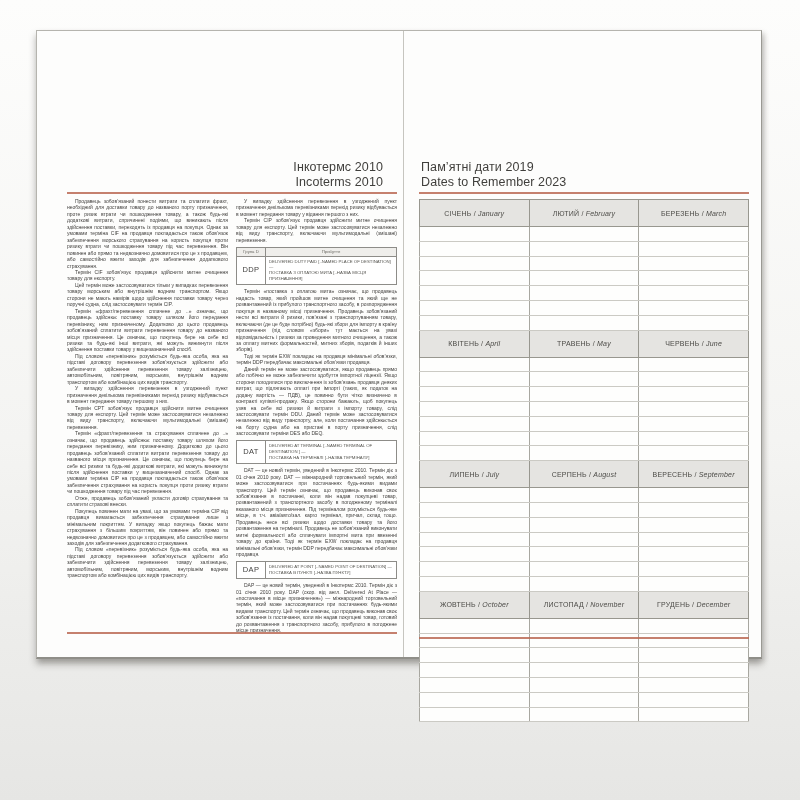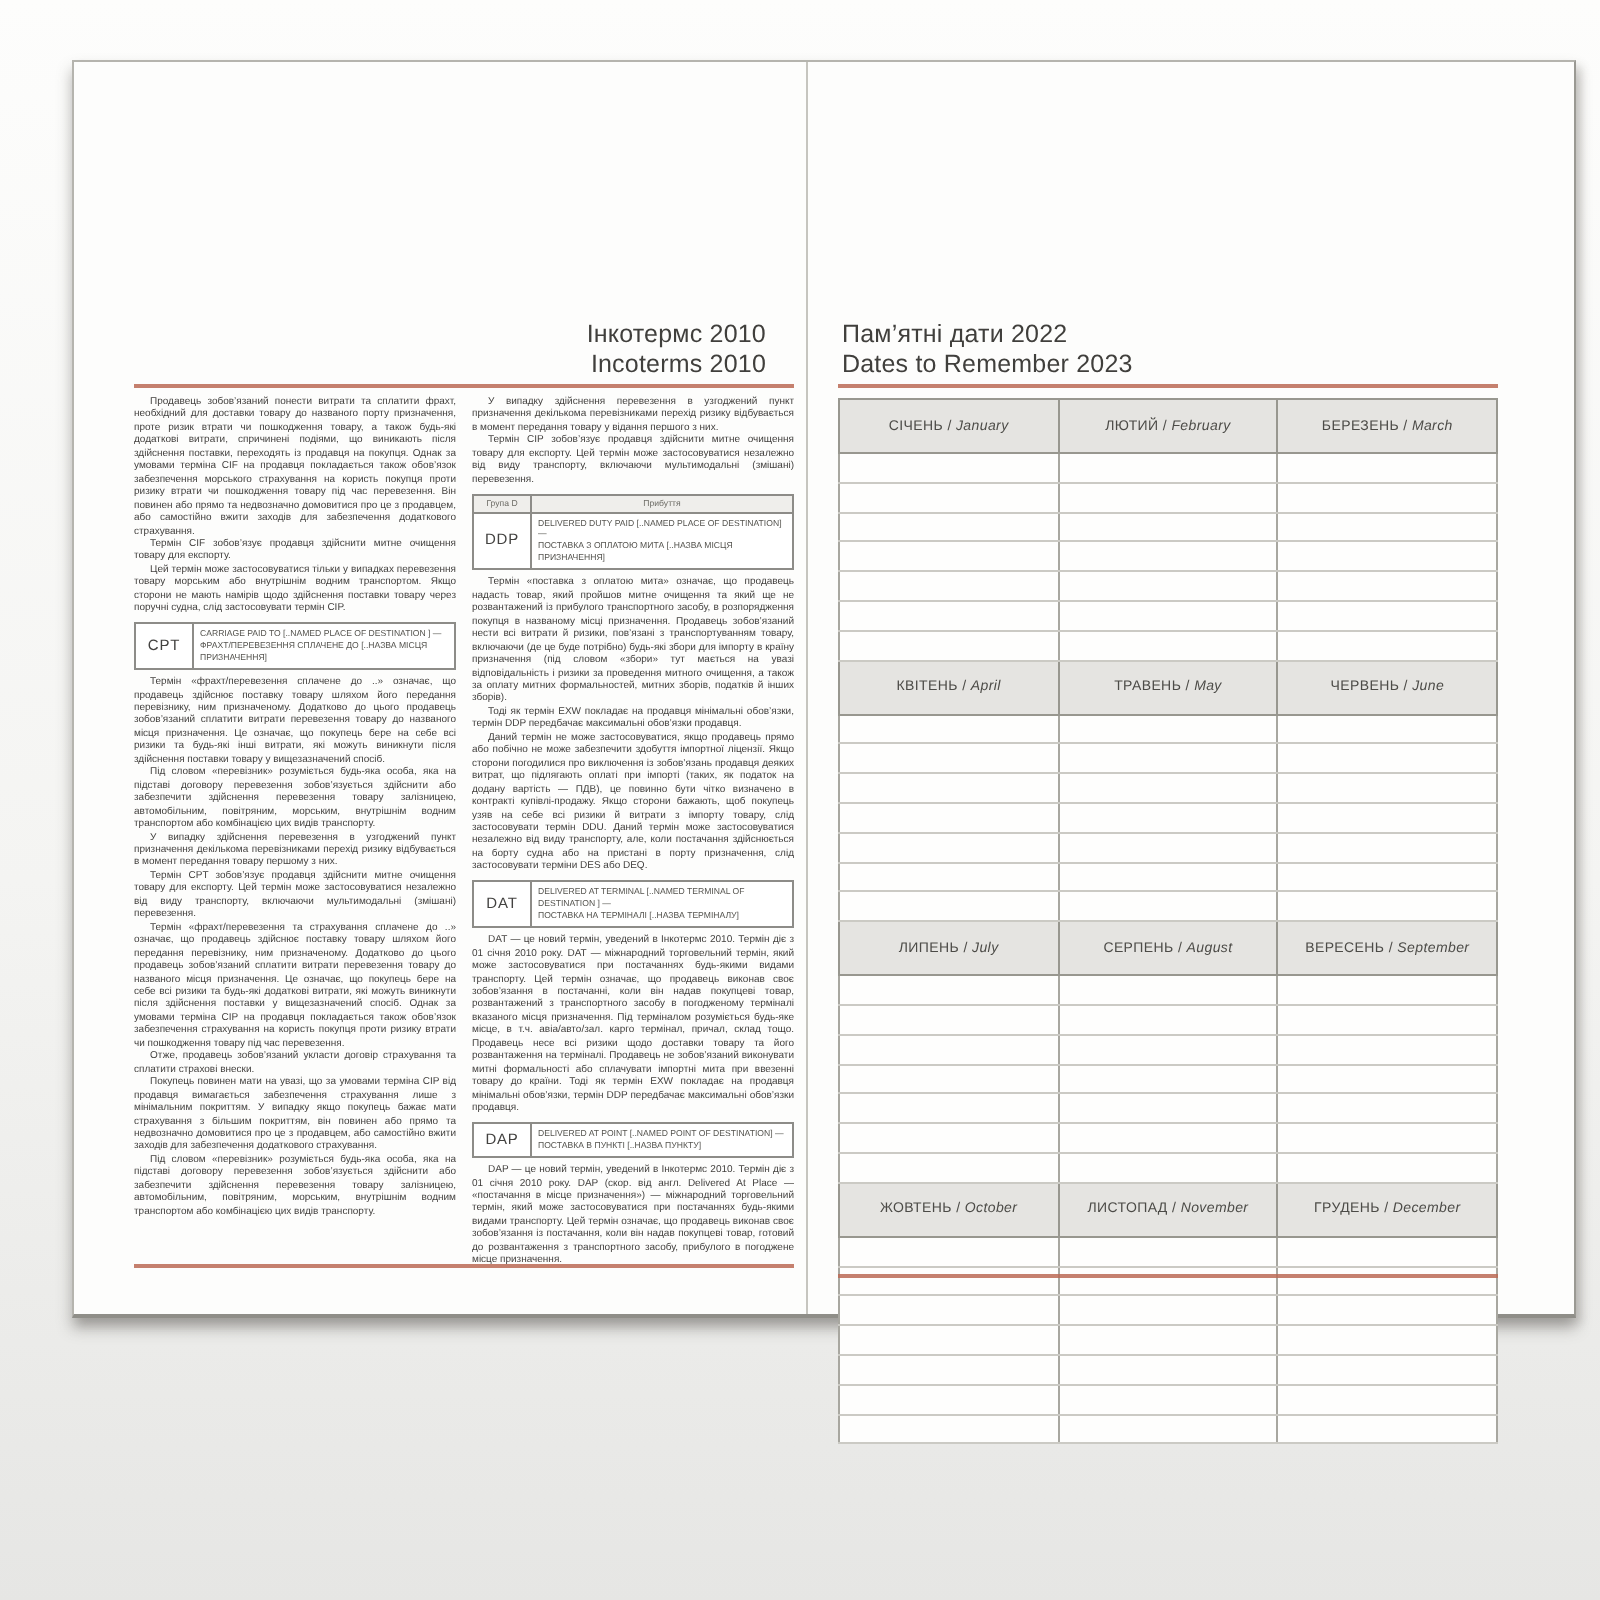--- a/index.html
+++ b/index.html
@@ -10,21 +10,20 @@
   body{
     width:800px;height:800px;position:relative;overflow:hidden;
     background:linear-gradient(#fdfdfc 0%, #f4f4f2 55%, #e6e6e4 100%);
     font-family:"Liberation Sans", sans-serif;color:var(--ink);
   }
   .spread{
     position:absolute;left:36px;top:30px;width:724px;height:626px;
     background:var(--page);
     border:1px solid #b5b4ae;border-right-color:#9a9993;border-bottom:2px solid #8f8e88;
     box-shadow:0 5px 7px rgba(70,68,62,.40), 3px 3px 4px rgba(120,118,110,.18);
-    padding-left:26px;
   }
   .gutter{position:absolute;left:366px;top:0;bottom:0;width:1px;background:#c6c5bf;}
   .page{position:absolute;top:0;height:100%;}
   .page-left{left:30px;width:330px;}
   .page-right{left:382px;width:330px;}
 
   .pg-title{position:absolute;top:129px;font-size:12.5px;line-height:15px;color:#403f3c;font-weight:500;letter-spacing:.1px;}
   .page-left .pg-title{right:14px;text-align:right;}
   .page-right .pg-title{left:2px;text-align:left;}
   .it{}
@@ -73,27 +72,20 @@
       <div>Інкотермс 2010</div>
       <div class="it">Incoterms 2010</div>
     </div>
     <div class="rule rule-top"></div>
 
     <div class="cols">
       <div class="col">
         <p>Продавець зобов’язаний понести витрати та сплатити фрахт, необхідний для доставки товару до названого порту призначення, проте ризик втрати чи пошкодження товару, а також будь-які додаткові витрати, спричинені подіями, що виникають після здійснення поставки, переходять із продавця на покупця. Однак за умовами терміна CIF на продавця покладається також обов’язок забезпечення морського страхування на користь покупця проти ризику втрати чи пошкодження товару під час перевезення. Він повинен або прямо та недвозначно домовитися про це з продавцем, або самостійно вжити заходів для забезпечення додаткового страхування.</p>
         <p>Термін CIF зобов’язує продавця здійснити митне очищення товару для експорту.</p>
         <p>Цей термін може застосовуватися тільки у випадках перевезення товару морським або внутрішнім водним транспортом. Якщо сторони не мають намірів щодо здійснення поставки товару через поручні судна, слід застосовувати термін CIP.</p>
-        <div class="tbox">
-          <div class="tb-code">CPT</div>
-          <div class="tb-desc">
-            <span>CARRIAGE PAID TO [..NAMED PLACE OF DESTINATION ] —</span>
-            <span>ФРАХТ/ПЕРЕВЕЗЕННЯ СПЛАЧЕНЕ ДО [..НАЗВА МІСЦЯ ПРИЗНАЧЕННЯ]</span>
-          </div>
-        </div>
         <p>Термін «фрахт/перевезення сплачене до ..» означає, що продавець здійснює поставку товару шляхом його передання перевізнику, ним призначеному. Додатково до цього продавець зобов’язаний сплатити витрати перевезення товару до названого місця призначення. Це означає, що покупець бере на себе всі ризики та будь-які інші витрати, які можуть виникнути після здійснення поставки товару у вищезазначений спосіб.</p>
         <p>Під словом «перевізник» розуміється будь-яка особа, яка на підставі договору перевезення зобов’язується здійснити або забезпечити здійснення перевезення товару залізницею, автомобільним, повітряним, морським, внутрішнім водним транспортом або комбінацією цих видів транспорту.</p>
         <p>У випадку здійснення перевезення в узгоджений пункт призначення декількома перевізниками перехід ризику відбувається в момент передання товару першому з них.</p>
         <p>Термін CPT зобов’язує продавця здійснити митне очищення товару для експорту. Цей термін може застосовуватися незалежно від виду транспорту, включаючи мультимодальні (змішані) перевезення.</p>
         <p>Термін «фрахт/перевезення та страхування сплачене до ..» означає, що продавець здійснює поставку товару шляхом його передання перевізнику, ним призначеному. Додатково до цього продавець зобов’язаний сплатити витрати перевезення товару до названого місця призначення. Це означає, що покупець бере на себе всі ризики та будь-які додаткові витрати, які можуть виникнути після здійснення поставки у вищезазначений спосіб. Однак за умовами терміна CIP на продавця покладається також обов’язок забезпечення страхування на користь покупця проти ризику втрати чи пошкодження товару під час перевезення.</p>
         <p>Отже, продавець зобов’язаний укласти договір страхування та сплатити страхові внески.</p>
         <p>Покупець повинен мати на увазі, що за умовами терміна CIP від продавця вимагається забезпечення страхування лише з мінімальним покриттям. У випадку якщо покупець бажає мати страхування з більшим покриттям, він повинен або прямо та недвозначно домовитися про це з продавцем, або самостійно вжити заходів для забезпечення додаткового страхування.</p>
         <p>Під словом «перевізник» розуміється будь-яка особа, яка на підставі договору перевезення зобов’язується здійснити або забезпечити здійснення перевезення товару залізницею, автомобільним, повітряним, морським, внутрішнім водним транспортом або комбінацією цих видів транспорту.</p>
       </div>
 
@@ -136,21 +128,21 @@
       </div>
     </div>
 
     <div class="rule rule-bottom"></div>
   </div>
 
   <div class="gutter"></div>
 
   <div class="page page-right">
     <div class="pg-title">
-      <div>Пам’ятні дати 2022</div>
+      <div>Пам’ятні дати 2019</div>
       <div class="it">Dates to Remember 2023</div>
     </div>
     <div class="rule rule-top"></div>
 
     <table class="months">
       <colgroup>
           <col>
           <col>
           <col>
         </colgroup>

